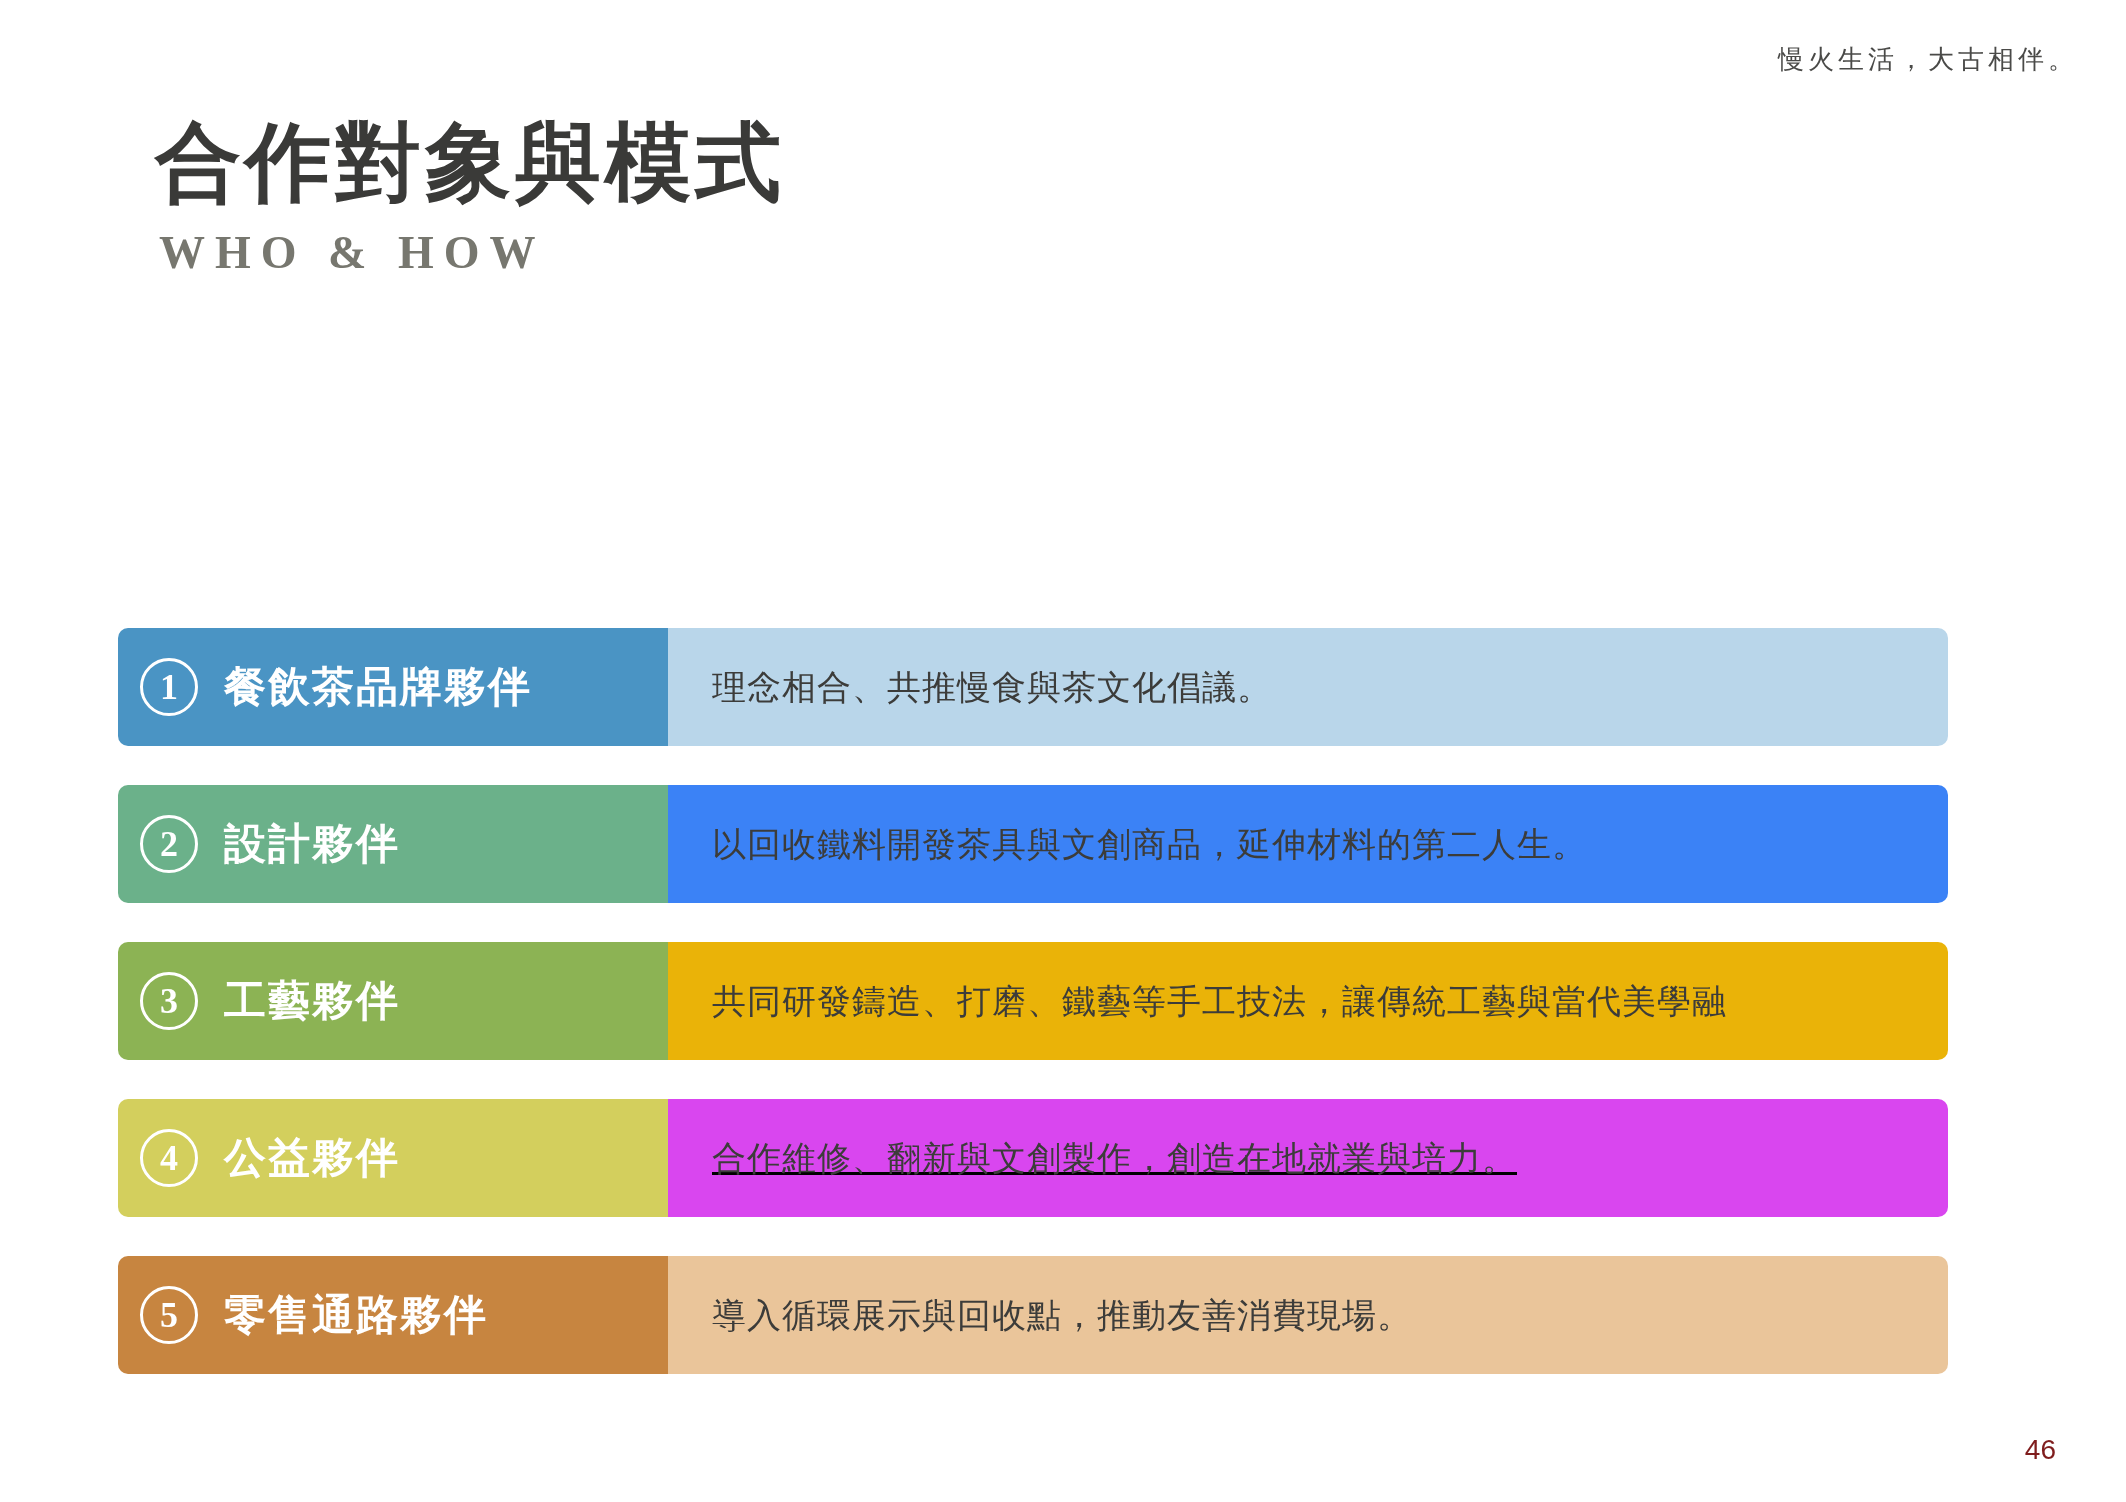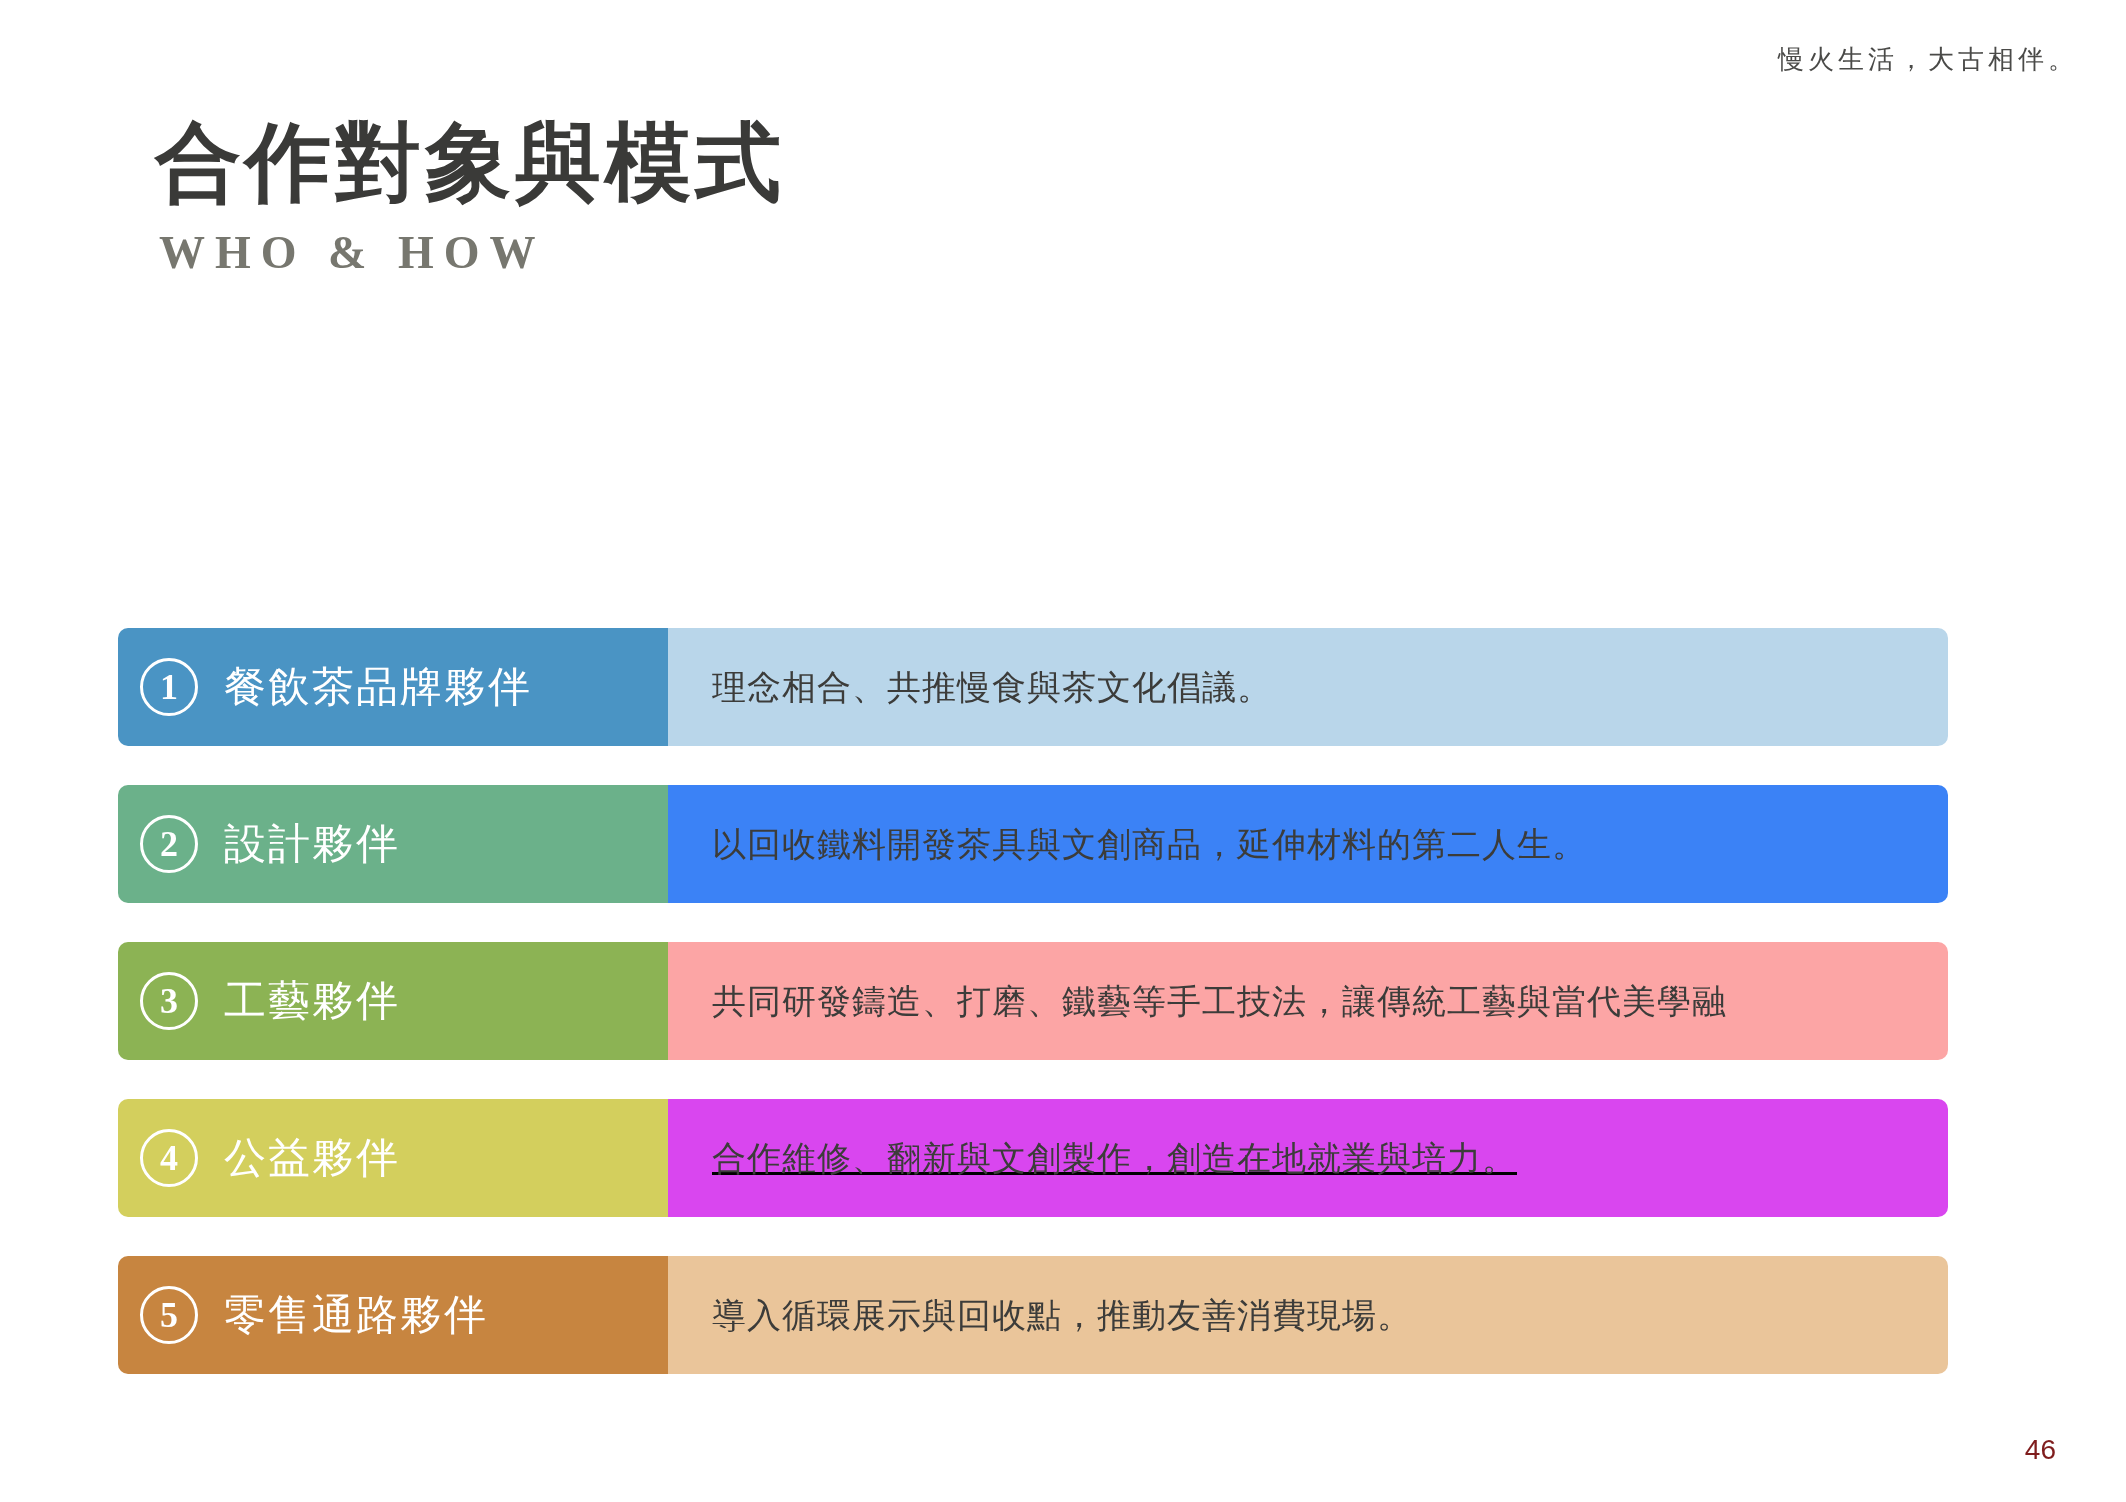--- a/index.html
+++ b/index.html
@@ -91,21 +91,21 @@
     font-weight: 700;
     display: flex;
     align-items: center;
     justify-content: center;
     box-sizing: border-box;
     margin-right: 26px;
   }
   .row-label {
     font-family: "Liberation Serif", serif;
     font-size: 42px;
-    font-weight: 400;
+    font-weight: 700;
     color: #ffffff;
     letter-spacing: 2px;
     white-space: nowrap;
     text-align: center;
   }
   .row-right {
     flex: 1 1 auto;
     display: flex;
     align-items: center;
     padding-left: 44px;
@@ -156,21 +156,21 @@
       </div>
       <div class="row-right" style="background: #3b82f6;">
         <div class="row-desc">以回收鐵料開發茶具與文創商品，延伸材料的第二人生。</div>
       </div>
     </div>
     <div class="row">
       <div class="row-left" style="background: rgb(140, 179, 84);">
         <div class="num-badge">3</div>
         <div class="row-label">工藝夥伴</div>
       </div>
-      <div class="row-right" style="background: #fca5a5;">
+      <div class="row-right" style="background: #eab308;">
         <div class="row-desc">共同研發鑄造、打磨、鐵藝等手工技法，讓傳統工藝與當代美學融</div>
       </div>
     </div>
     <div class="row">
       <div class="row-left" style="background: rgb(211, 207, 93);">
         <div class="num-badge">4</div>
         <div class="row-label">公益夥伴</div>
       </div>
       <div class="row-right" style="background: #d946ef; text-decoration: underline;">
         <div class="row-desc">合作維修、翻新與文創製作，創造在地就業與培力。</div>

